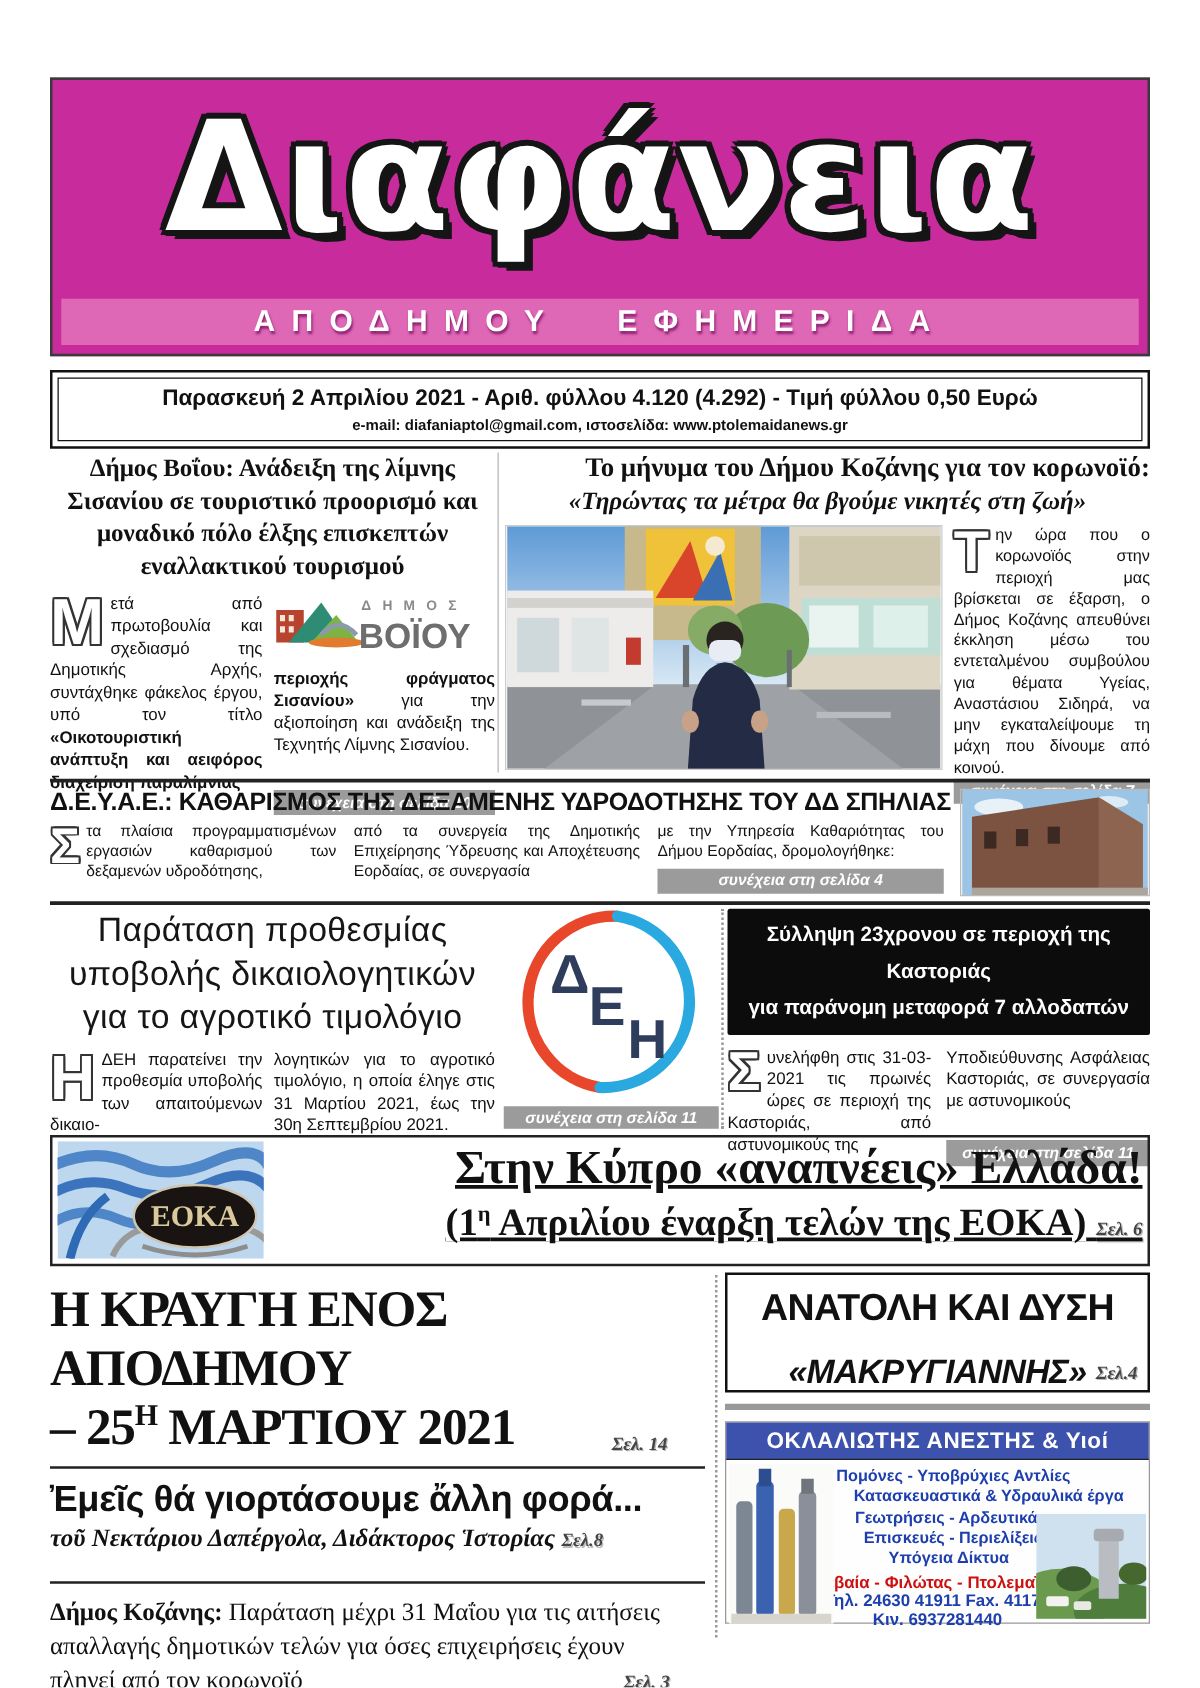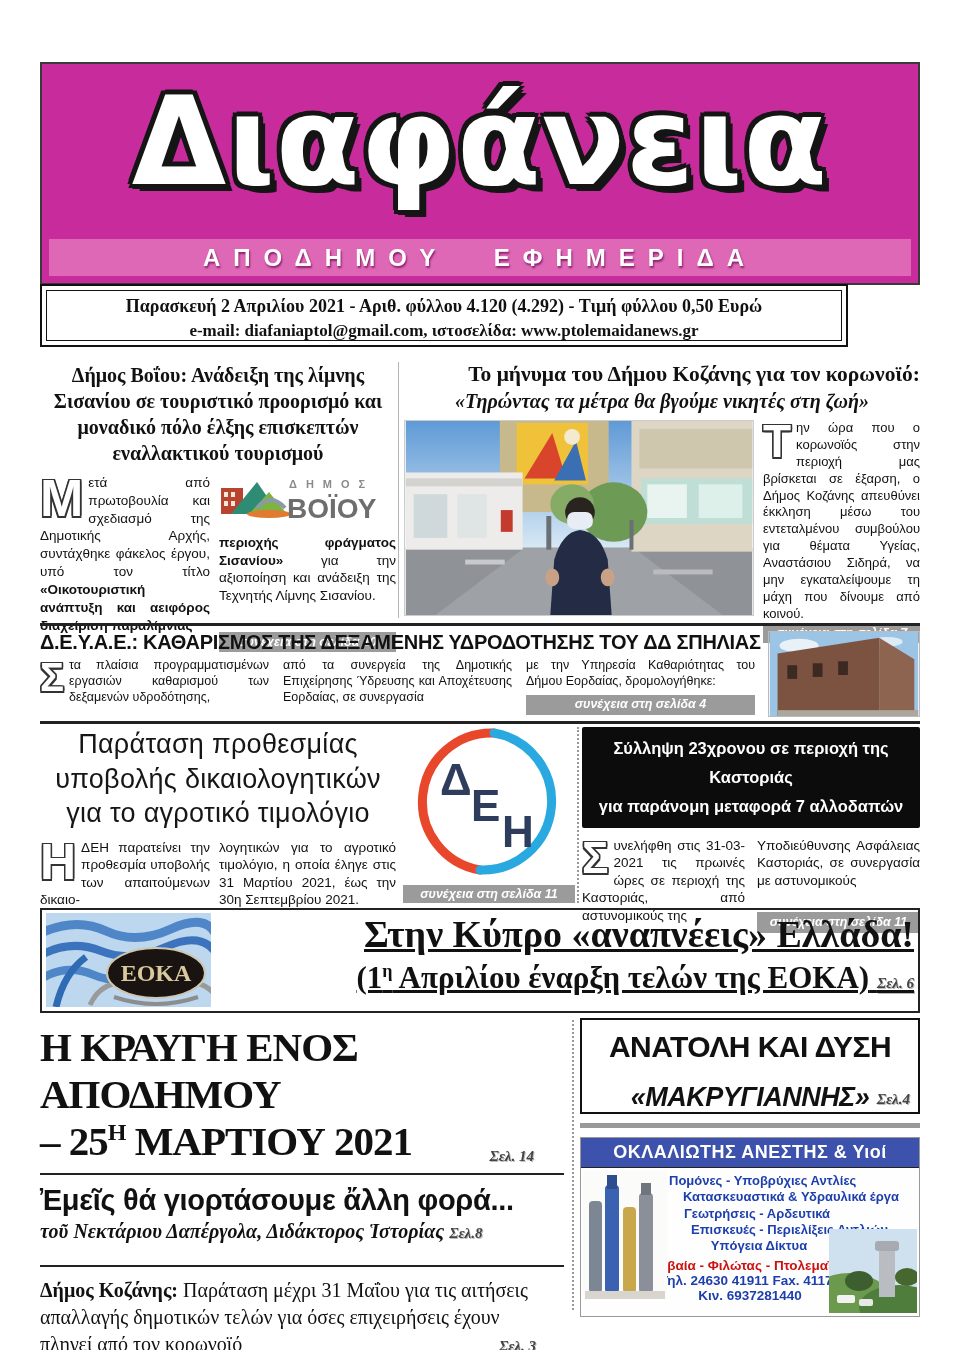--- a/index.html
+++ b/index.html
@@ -10,24 +10,24 @@
             background:#c72b9c;border:2px solid #3a3a3a;box-sizing:border-box;}
   .masthead-title{position:absolute;top:2px;left:0;right:0;text-align:center;
     font-family:"DejaVu Sans",sans-serif;font-weight:bold;font-size:122px;line-height:1.25;
     color:#fff;letter-spacing:1px;
     text-shadow:-4px -4px 0 #151515,4px -4px 0 #151515,-4px 4px 0 #151515,4px 4px 0 #151515,
                 -5px 0 0 #151515,5px 0 0 #151515,0 -5px 0 #151515,0 5px 0 #151515,7px 7px 0 #151515;}
   .masthead-strip{position:absolute;left:7px;right:7px;bottom:7px;height:37px;background:#de68b6;
     color:#fff;font-weight:bold;font-size:24px;line-height:37px;text-align:center;
     letter-spacing:13px;word-spacing:26px;text-shadow:1px 2px 2px #8d2070;}
   
-  .datebar{position:absolute;left:40px;top:284px;width:808px;height:63px;box-sizing:border-box;
-    border:2px solid #111;outline:1px solid #111;outline-offset:-7px;text-align:center;font-weight:bold;font-family:Liberation Serif, serif;}
+  .datebar{position:absolute;left:40px;top:296px;width:880px;height:63px;box-sizing:border-box;
+    border:2px solid #111;outline:1px solid #111;outline-offset:-7px;text-align:center;font-weight:bold;}
   .datebar .l1{font-size:18px;margin-top:10px;}
-  .datebar .l2{font-size:17px;margin-top:4px;}
+  .datebar .l2{font-size:12px;margin-top:4px;}
   .continue{display:block;background:#9b9b9b;color:#fff;font-style:italic;font-weight:bold;
     font-size:12.5px;text-align:center;padding:2px 0;font-family:"Liberation Sans",sans-serif;}
   .dropcap{float:left;font-weight:bold;color:#fff;line-height:.82;padding:3px 5px 0 0;
     font-family:"Liberation Sans",sans-serif;
     text-shadow:-1.5px -1.5px 0 #333,1.5px -1.5px 0 #333,-1.5px 1.5px 0 #333,1.5px 1.5px 0 #333,
                 -1.5px 0 0 #333,1.5px 0 0 #333,0 -1.5px 0 #333,0 1.5px 0 #333;}
   .hline{position:absolute;left:40px;width:880px;border-top:3px solid #222;}
   
   .art-voiou{position:absolute;left:40px;top:362px;width:356px;height:258px;}
   .av-title{font-family:"Liberation Serif",serif;font-weight:bold;font-size:20px;line-height:1.3;text-align:center;}
@@ -96,21 +96,21 @@
   .em-t{font-weight:bold;font-size:29px;letter-spacing:-.3px;}
   .em-b{font-family:"Liberation Serif",serif;font-weight:bold;font-style:italic;font-size:20px;margin-top:3px;}
   .ktx{padding-top:10px;font-family:"Liberation Serif",serif;font-size:20px;line-height:1.35;width:510px;}
   .ktx-page{text-align:right;margin-top:-27px;padding-right:14px;}
   .b-right{position:absolute;left:540px;top:0;width:340px;}
   .anatoli{border:2px solid #111;box-sizing:border-box;height:96px;text-align:center;position:relative;padding-top:10px;}
   .an-l1{font-weight:bold;font-size:30px;letter-spacing:-.5px;}
   .an-l2{font-weight:bold;font-style:italic;font-size:27px;letter-spacing:-.5px;margin-top:18px;}
   .anatoli .pageref{position:absolute;right:8px;bottom:4px;}
   .an-grayline{height:5px;background:#999;margin-top:9px;}
-  .adbox{margin-top:9px;border:1px solid #999;height:180px;position:relative;background:#fefefe;box-sizing:border-box;}
+  .adbox{margin-top:9px;border:1px solid #999;height:162px;position:relative;background:#fefefe;box-sizing:border-box;}
   .ad-banner{height:29px;background:#3d52ad;color:#fff;font-weight:bold;font-size:18px;line-height:29px;
              text-align:center;letter-spacing:.5px;border-bottom:1px solid #222;}
   .ad-pumps{position:absolute;left:2px;top:33px;width:84px;height:128px;}
   .ad-tower{position:absolute;right:2px;bottom:3px;width:88px;height:84px;}
   .ad-lines{margin:5px 80px 0 88px;text-align:center;}
   .ad-line{font-weight:bold;font-size:13px;color:#1d3fae;line-height:1.25;white-space:nowrap;}
   .ad-loc{font-weight:bold;font-size:13.5px;color:#cc1111;margin-top:4px;text-align:center;margin-left:60px;margin-right:60px;white-space:nowrap;}
   .ad-tel{font-weight:bold;font-size:13.5px;color:#1d3fae;text-align:center;margin-left:60px;margin-right:60px;white-space:nowrap;}
   .bold{font-weight:bold;}
 </style>

